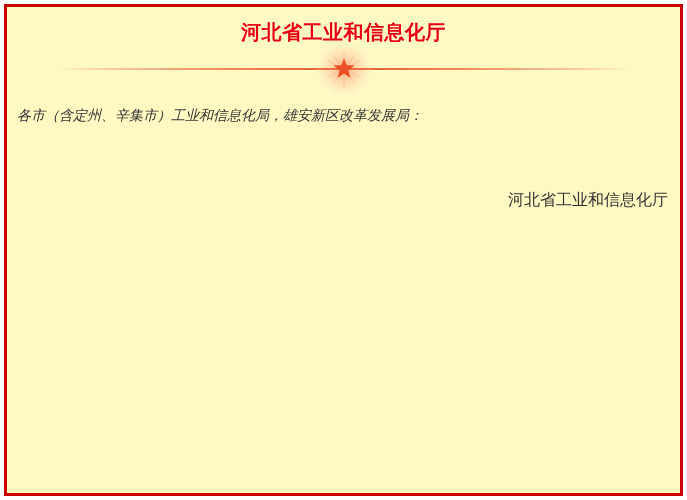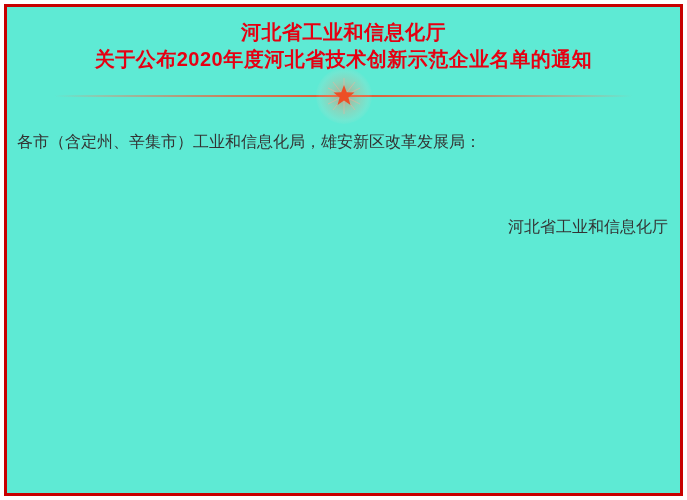--- a/index.html
+++ b/index.html
@@ -11,21 +11,21 @@
   body {
     width: 687px;
     height: 500px;
     position: relative;
     overflow: hidden;
   }
   .frame {
     position: absolute;
     left: 4px; top: 4px; right: 4px; bottom: 4px;
     border: 3px solid var(--frame-border, #c80000);
-    background: #5eead4;
+    background: #fef9c3;
     box-sizing: border-box;
   }
   .doc-header {
     padding-top: 12px;
     text-align: center;
   }
   .doc-title-line {
     color: var(--title-red, #e60012);
     font-size: 20px;
     font-weight: bold;
@@ -67,44 +67,44 @@
     position: absolute;
     left: 50%; top: 20px;
     transform: translate(-50%, -50%);
   }
   .doc-body {
     padding: 0 10px;
   }
   .doc-body p {
     margin: 0 0 28px 0;
     color: var(--body-text, #333333);
-    font-size: 16px;
+    font-size: 14px;
     line-height: 26px;
     text-align: justify;
+    font-style: italic;
   }
   .doc-body p.greeting {
     margin-top: 13px;
   }
   .doc-footer {
     margin-top: 57px;
     padding-right: 12px;
     text-align: right;
     color: var(--body-text, #333333);
     font-size: 16px;
     line-height: 30px;
   }
 </style>
 </head>
 <body>
 
 <div class="frame">
 
   <div class="doc-header">
     <div class="doc-title-line">河北省工业和信息化厅</div>
-    <div class="doc-title-line">关于公布2020年度河北省技术创新示范企业名单的通知</div>
   </div>
 
   <div class="divider">
     <div class="divider-line"></div>
     <div class="star-glow"></div>
     <svg class="star-svg" width="40" height="40" viewBox="0 0 40 40">
       <g stroke="#f6b09a" stroke-width="1" opacity="0.55">
         <line x1="20" y1="2" x2="20" y2="38"></line>
         <line x1="9" y1="6" x2="31" y2="34"></line>
         <line x1="31" y1="6" x2="9" y2="34"></line>

